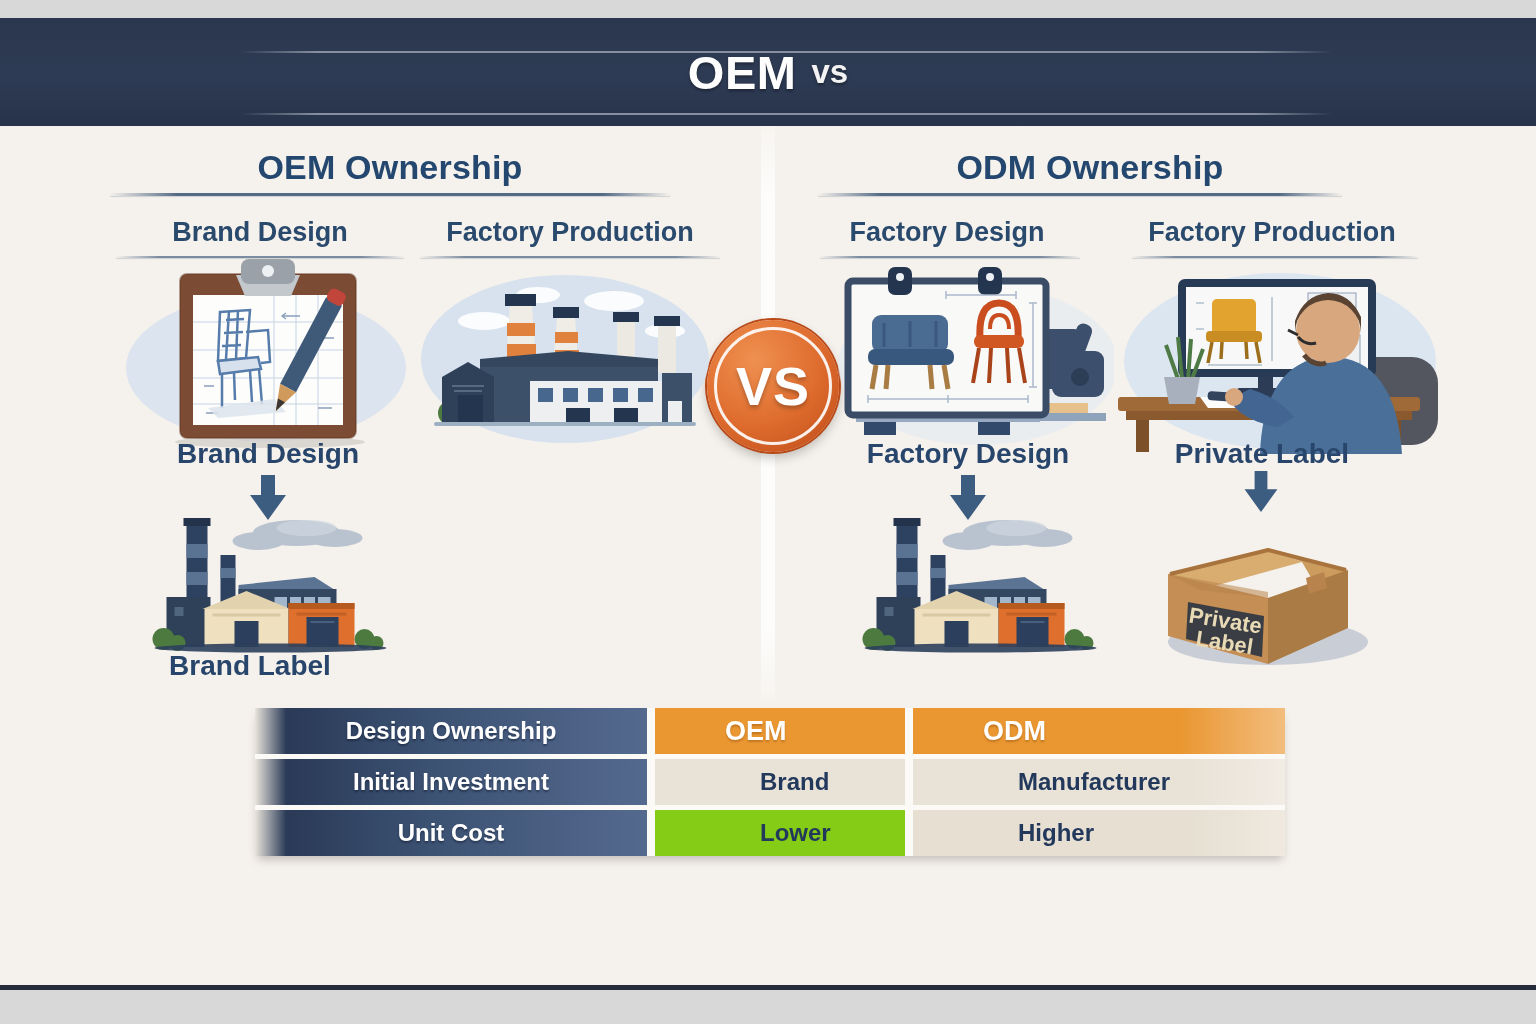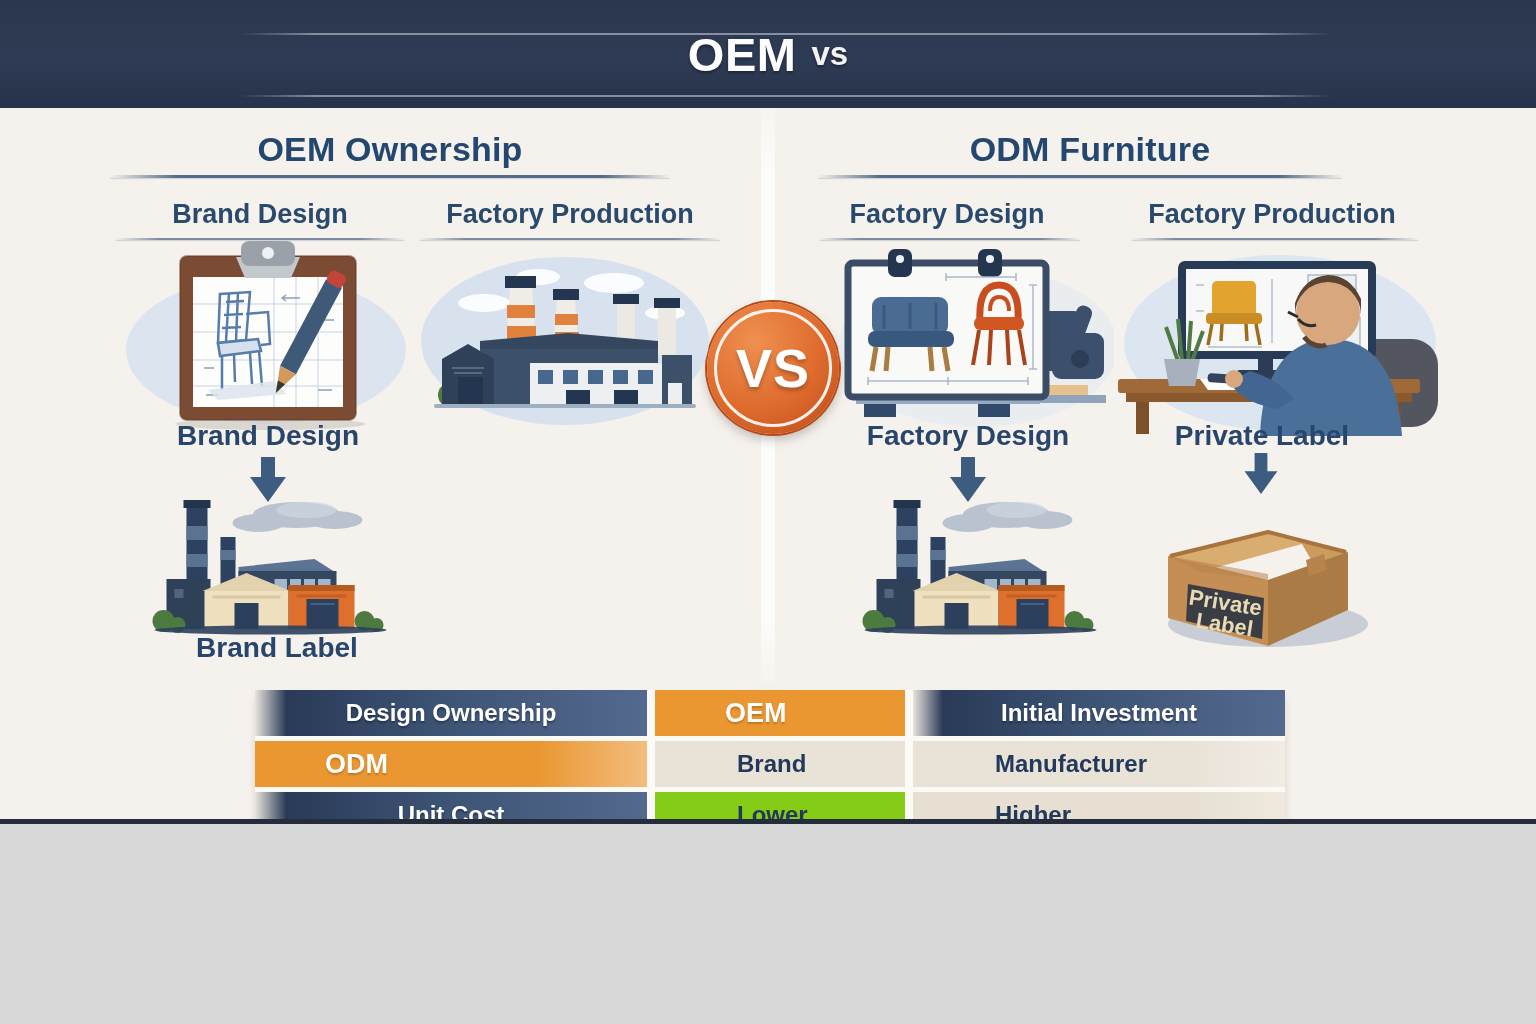--- a/index.html
+++ b/index.html
@@ -1,19 +1,19 @@
 <!DOCTYPE html>
 <html><head>
 <meta charset="utf-8">
 <style>
   * { margin:0; padding:0; box-sizing:border-box; }
   body { font-family:"Liberation Sans", sans-serif; background:#d8d8d8; }
   .canvas {
-    position:relative; width:1536px; height:824px; overflow:hidden;
-    background:#f5f1ec; margin:0 auto;
+    position:relative; width:1536px; height:972px; overflow:hidden;
+    background:#f5f1ec; margin:18px auto;
   }
   
   .header {
     position:absolute; top:0; left:0; width:1536px; height:108px;
     background:linear-gradient(180deg,#2a374e,#2e3b54 55%,#27334a);
   }
   .hrule {
     position:absolute; left:240px; width:1092px; height:2px;
     background:linear-gradient(90deg, rgba(150,158,175,0), rgba(150,158,175,.85) 7%, rgba(150,158,175,.85) 93%, rgba(150,158,175,0));
   }
@@ -69,21 +69,21 @@
     background:#fbfaf7; box-shadow:0 6px 9px -3px rgba(110,102,90,.4);
   }
   .t-cell { display:flex; align-items:center; font-weight:bold; font-size:24px;text-align:center; }
   .t-label {
     justify-content:center; color:#ffffff; text-shadow:0 2px 2px rgba(10,20,40,.45);
     background:linear-gradient(90deg, #e9e4dc 0%, #2a3a57 8%, #3c5273 45%, #54698e 100%);
   }
   .t-orange { color:#ffffff; font-size:27px; padding-left:70px; text-shadow:0 2px 2px rgba(120,60,0,.35);
     background:#ea9732; }
   .t-orange.fade { background:linear-gradient(90deg,#ea9732 0%, #ea9732 72%, #f2bd7e 100%); }
-  .t-val { color:#23395c; padding-left:82px; }
+  .t-val { color:#23395c; padding-left:105px; }
   .bg-a { background:#e9e2d7; }
   .bg-b { background:#f6f3ee; }
   .bg-c { background:#84cc16; }
   .bg-a.fade { background:linear-gradient(90deg,#e9e2d7 0%,#e9e2d7 75%,#f1ece4 100%); }
   .bg-b.fade { background:linear-gradient(90deg,#f6f3ee 0%,#f6f3ee 75%,#faf8f4 100%); }
   .bg-c.fade { background:linear-gradient(90deg,#e6dfd2 0%,#e6dfd2 75%,#efe9df 100%); }
 
   .bottom-strip { position:absolute; left:0; bottom:0; width:1536px; height:5px; background:#252d3d; }
 </style>
 </head>
@@ -105,21 +105,21 @@
     <span class="vs-text">VS</span>
   </div>
 
   <div class="sec-title" style="left:90px; top:130px; width:600px;">OEM Ownership</div>
   <div class="rule" style="top:175px; left:110px; width:560px;"></div>
   <div class="sub-title" style="left:118px; top:199px; width:284px;">Brand Design</div>
   <div class="rule thin" style="top:238px; left:116px; width:288px;"></div>
   <div class="sub-title" style="left:415px; top:199px; width:310px;">Factory Production</div>
   <div class="rule thin" style="top:238px; left:420px; width:300px;"></div>
 
-  <div class="sec-title" style="left:810px; top:130px; width:560px;">ODM Furniture</div>
+  <div class="sec-title" style="left:810px; top:130px; width:560px;">ODM Ownership</div>
   <div class="rule" style="top:175px; left:818px; width:524px;"></div>
   <div class="sub-title" style="left:823px; top:199px; width:248px;">Factory Design</div>
   <div class="rule thin" style="top:238px; left:820px; width:260px;"></div>
   <div class="sub-title" style="left:1122px; top:199px; width:300px;">Factory Production</div>
   <div class="rule thin" style="top:238px; left:1132px; width:286px;"></div>
 
   <svg class="illus" style="left:122px; top:240px;" width="288" height="196" viewBox="0 0 288 196">
     <ellipse cx="144" cy="110" rx="140" ry="74" fill="#dbe4ef"></ellipse>
     <ellipse cx="148" cy="184" rx="95" ry="6" fill="#cfccc6" opacity="0.7"></ellipse>
     <rect x="58" y="16" width="176" height="164" rx="7" fill="#7c4b33" stroke="#63392575" stroke-width="2"></rect>
@@ -302,21 +302,21 @@
     <rect x="160" y="106" width="32" height="30" fill="#2c3f5c"></rect>
     <path d="M164 111 h24" stroke="#48607e" stroke-width="2"></path>
     <g fill="#4c7a3f">
         <circle cx="17" cy="128" r="11"></circle>
         <circle cx="31" cy="132" r="8"></circle>
         <circle cx="218" cy="128" r="10"></circle>
         <circle cx="230" cy="132" r="7"></circle>
       </g>
     <ellipse cx="124" cy="137" rx="116" ry="4.5" fill="#2c3f5c" opacity="0.9"></ellipse>
   </svg>
-  <div class="flow-label" style="left:137px; top:632px; width:280px;">Brand Label</div>
+  <div class="flow-label" style="left:110px; top:632px; width:280px;">Brand Label</div>
 
   <div class="flow-label" style="left:828px; top:420px; width:280px;">Factory Design</div>
   <svg class="arrow" style="left:945px; top:457px;" viewBox="0 0 46 46">
     <path d="M16 0 h14 v20 h11 L23 45 L5 20 h11 Z" fill="#3c5c80"></path>
   </svg>
   <svg class="illus" style="left:855px; top:493px;" width="255" height="142" viewBox="0 0 252 142">
     <g fill="#b9c3cf">
         <ellipse cx="150" cy="22" rx="44" ry="13"></ellipse>
         <ellipse cx="112" cy="30" rx="26" ry="9"></ellipse>
         <ellipse cx="188" cy="27" rx="28" ry="9"></ellipse>
@@ -368,23 +368,23 @@
     <path d="M22 64 L120 40 L198 60" stroke="#a8733c" stroke-width="4" fill="none"></path>
     <polygon points="158,68 176,62 179,78 161,84" fill="#b8834c"></polygon>
     <polygon points="40,92 116,106 114,147 38,129" fill="#3a3e44"></polygon>
     <text x="77" y="118" transform="rotate(9 77 114)" text-anchor="middle" font-size="22" font-weight="bold" fill="#e9dab6">Private</text>
     <text x="76" y="140" transform="rotate(9 76 136)" text-anchor="middle" font-size="22" font-weight="bold" fill="#e9dab6">Label</text>
   </svg>
 
   <div class="table">
     <div class="t-cell t-label">Design Ownership</div>
     <div class="t-cell t-orange">OEM</div>
+    <div class="t-cell t-orange fade">ODM</div>
+
     <div class="t-cell t-label">Initial Investment</div>
-
-    <div class="t-cell t-orange fade">ODM</div>
     <div class="t-cell t-val bg-a">Brand</div>
     <div class="t-cell t-val bg-a fade">Manufacturer</div>
 
 
     <div class="t-cell t-label">Unit Cost</div>
     <div class="t-cell t-val bg-c">Lower</div>
     <div class="t-cell t-val bg-c fade">Higher</div>
   </div>
 
   <div class="bottom-strip"></div>

